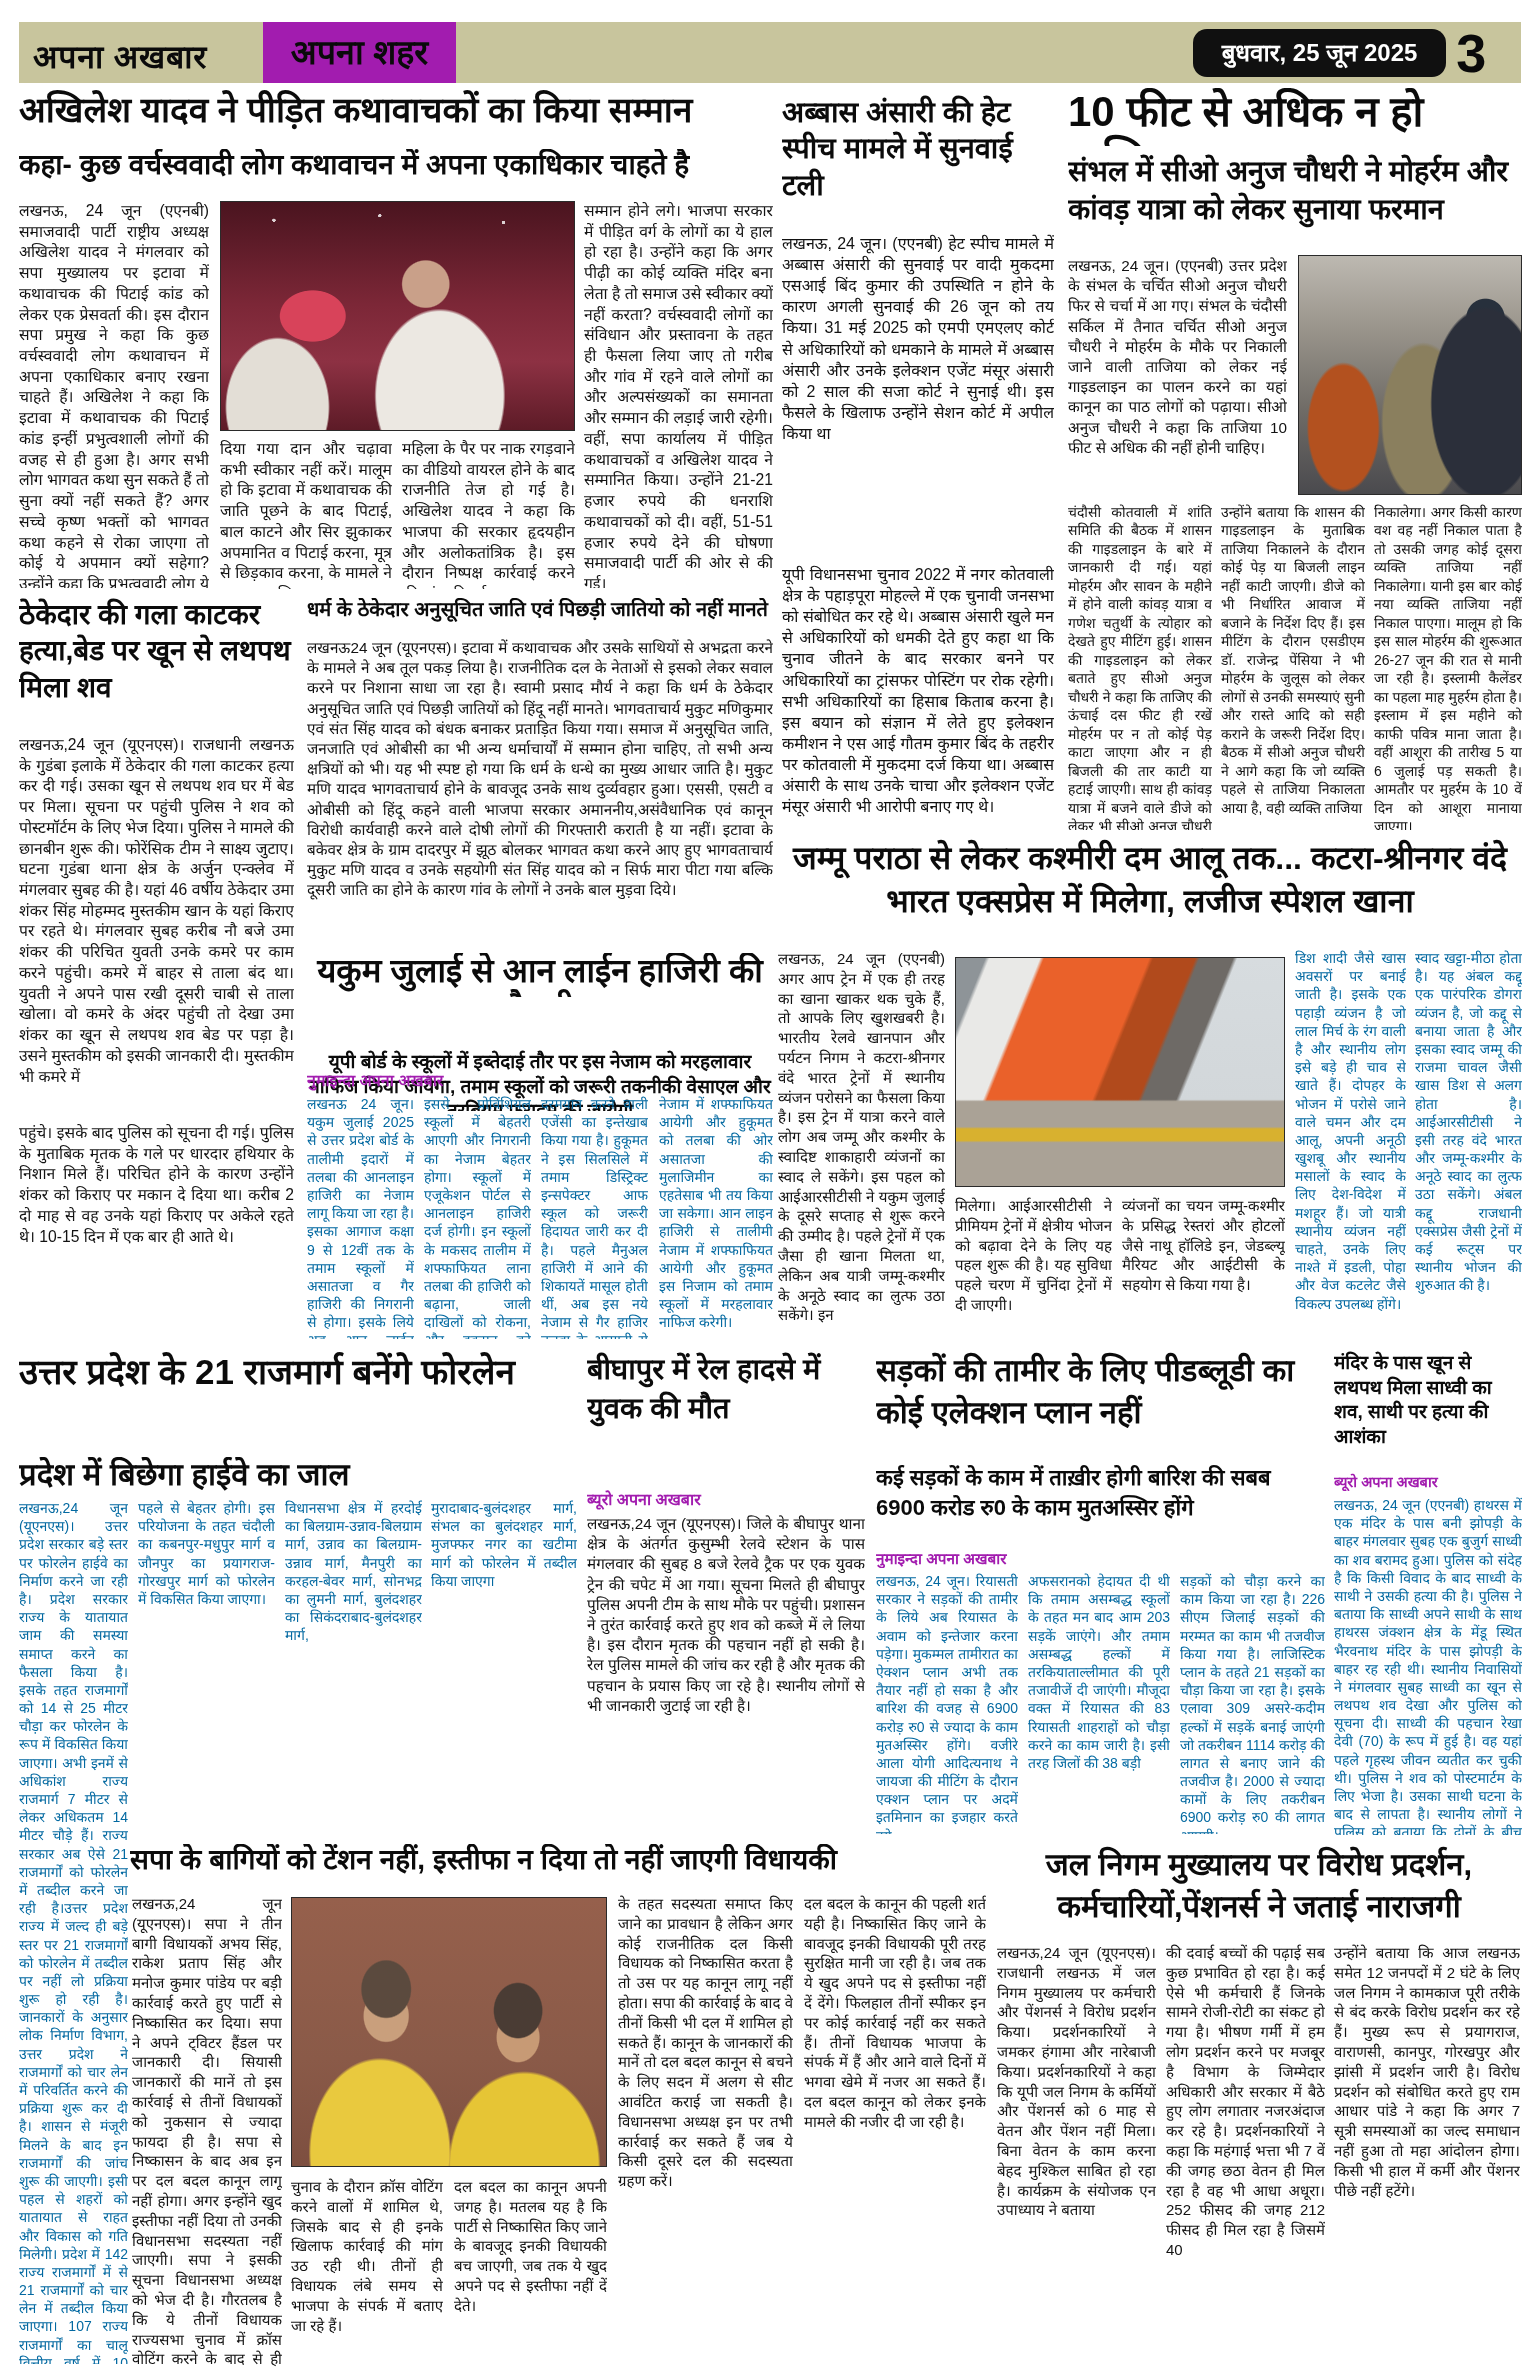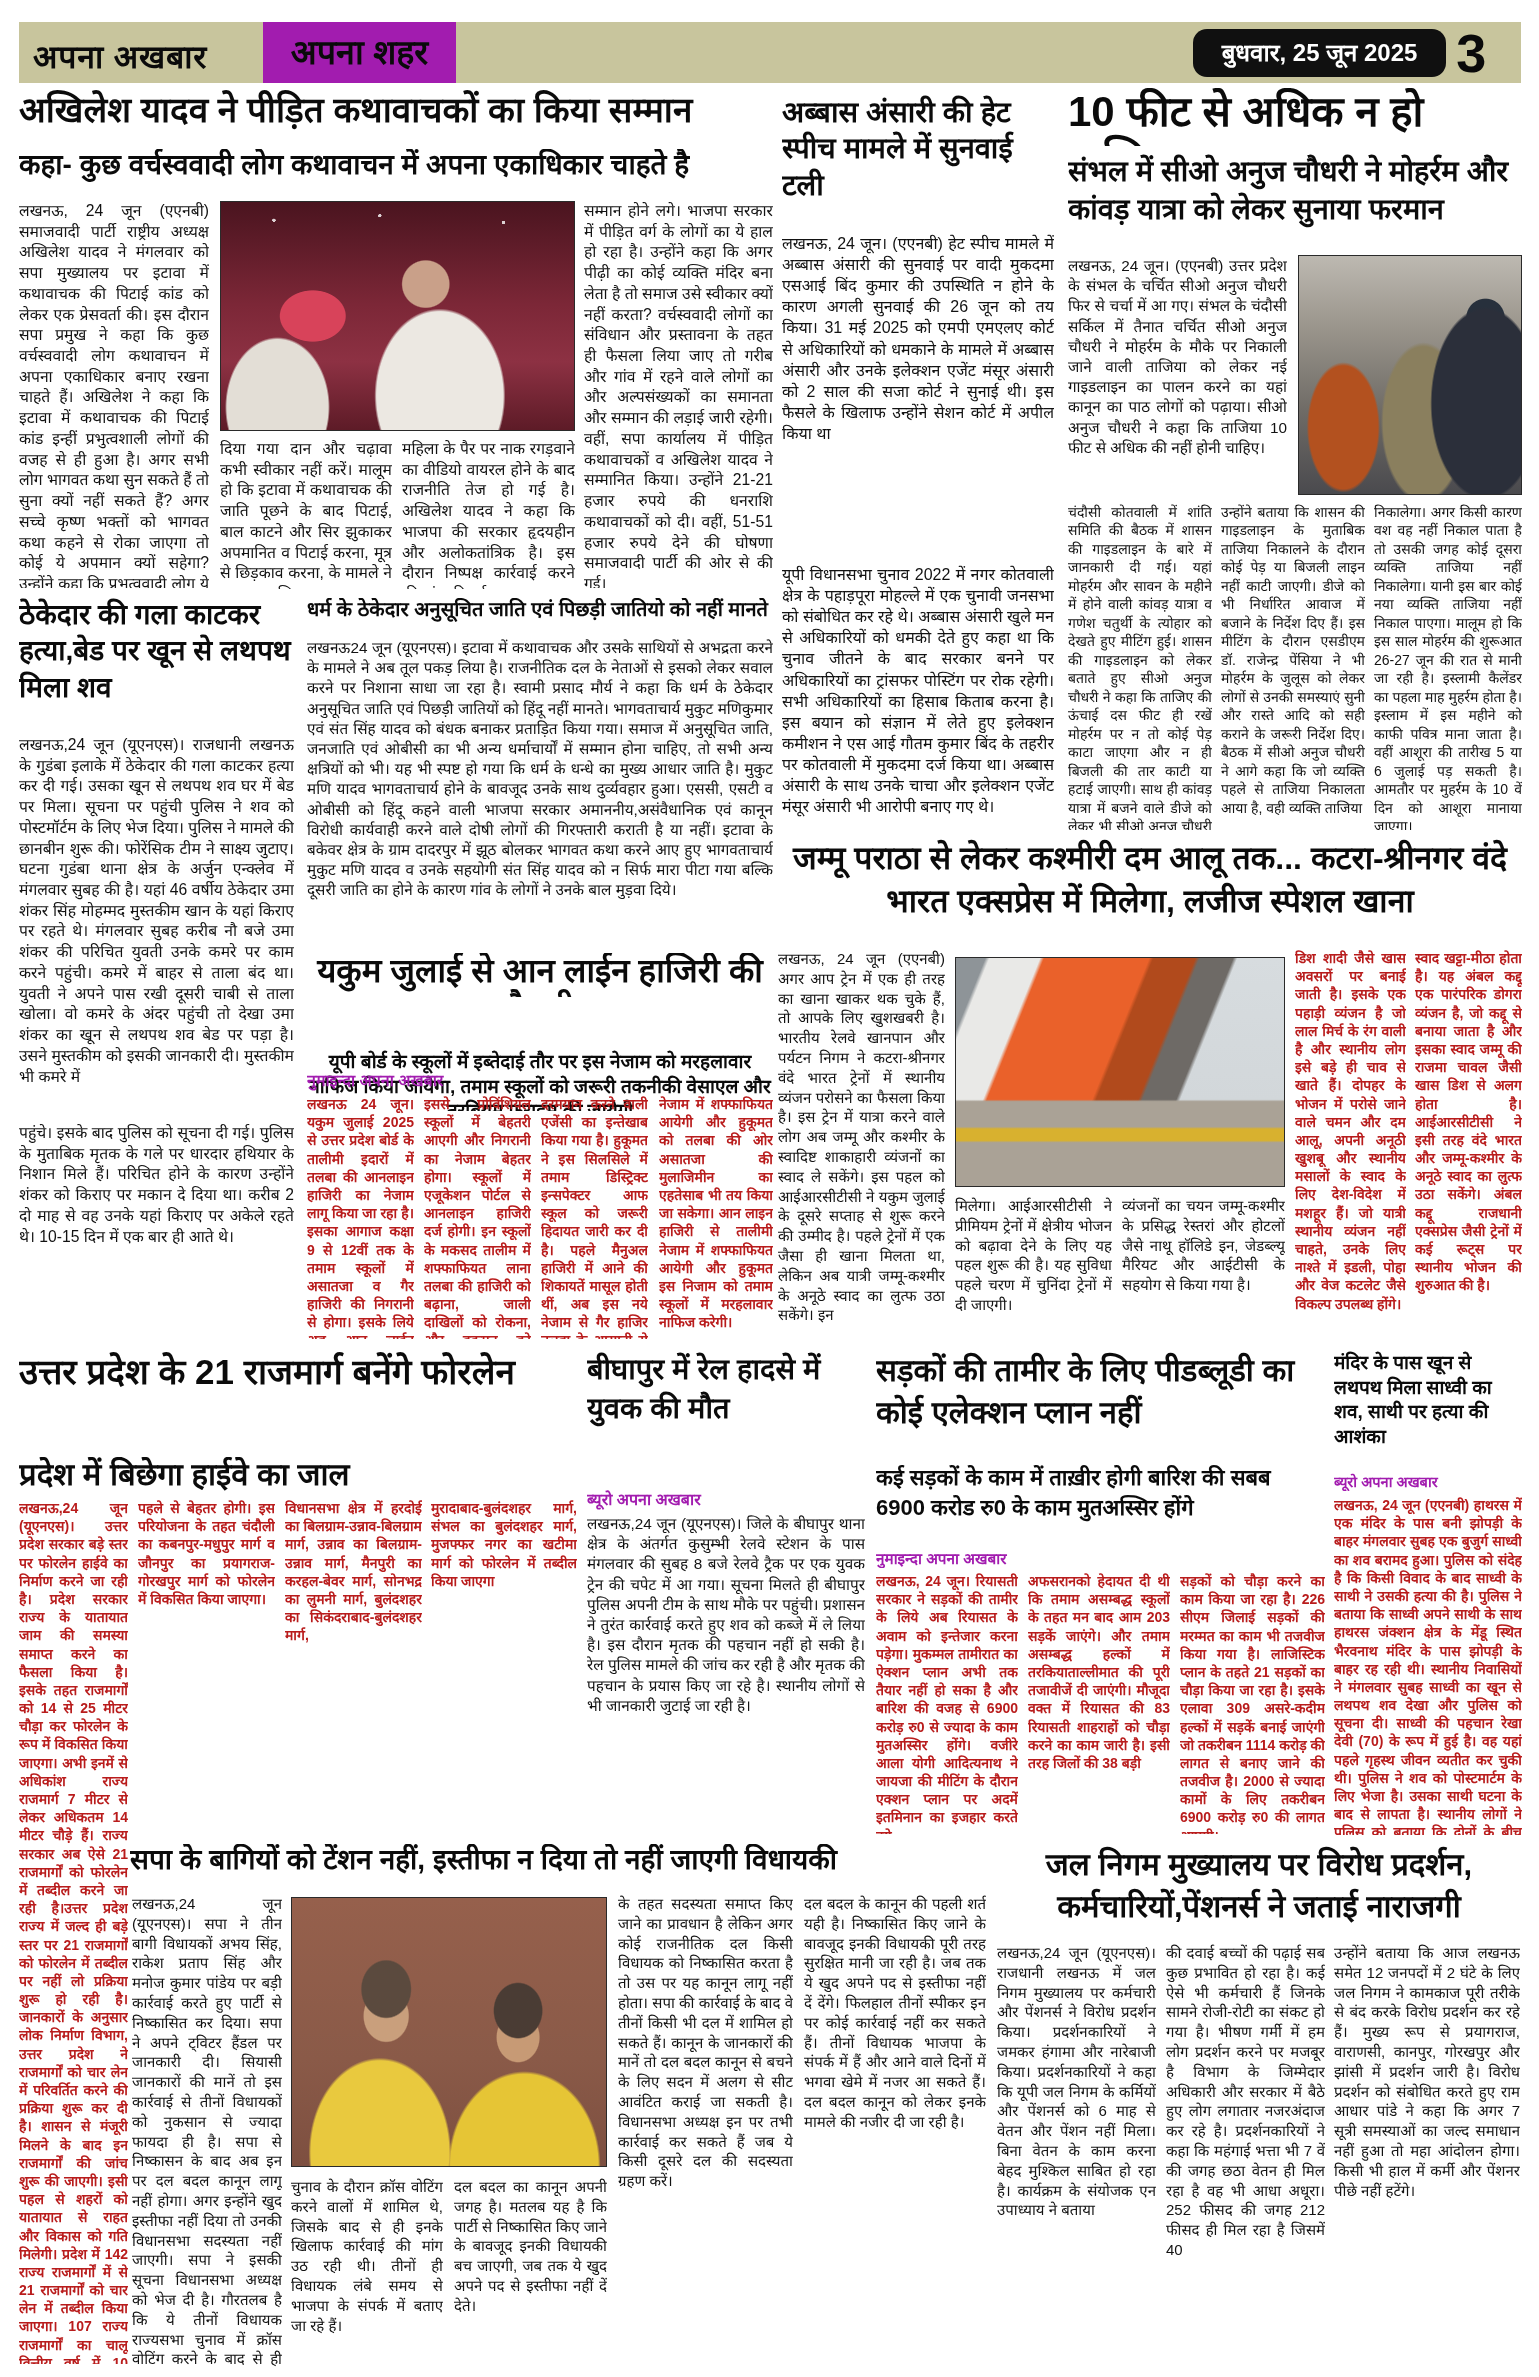--- a/index.html
+++ b/index.html
@@ -12,21 +12,21 @@
   .mh-left{font-size:32px;font-weight:bold;color:#0a0a0a;letter-spacing:0.8px;}
   .mh-city{background:#a21caf;text-align:center;font-weight:bold;font-size:34px;color:#0a0a0a;}
   .mh-date{background:#101010;color:#fff;border-radius:14px;text-align:center;font-weight:bold;font-size:24px;}
   .mh-page{font-size:54px;font-weight:bold;color:#0a0a0a;line-height:1;}
   
   .hl{font-weight:bold;color:#0b0b0b;line-height:1.12;}
   .sub{font-weight:bold;color:#0b0b0b;line-height:1.15;}
   .byline{font-weight:bold;color:#a21caf;}
   
   .bt{font-size:15.7px;line-height:1.32;text-align:justify;color:#121212;}
-  .bt-s{font-size:14px;line-height:1.3;text-align:justify;color:#b91c1c;font-weight:bold;}
+  .bt-s{font-size:14px;line-height:1.3;text-align:justify;color:#0369a1;}
   .center{text-align:center;}
   .nowrap{white-space:nowrap;}
   
   .photo{border:1.5px solid #2a2a2a;}
   .ph-a{background:
     radial-gradient(54px 42px at 26% 50%, #d8435a 0 60%, transparent 62%),
     radial-gradient(42px 42px at 58% 36%, #c9a089 0 55%, transparent 58%),
     radial-gradient(115px 153px at 62% 85%, #ece8e2 0 55%, transparent 57%),
     radial-gradient(92px 123px at 16% 90%, #e3ded6 0 55%, transparent 57%),
     radial-gradient(3.1px 3.1px at 15% 8%, rgba(255,255,255,.8) 0 50%, transparent 60%),

